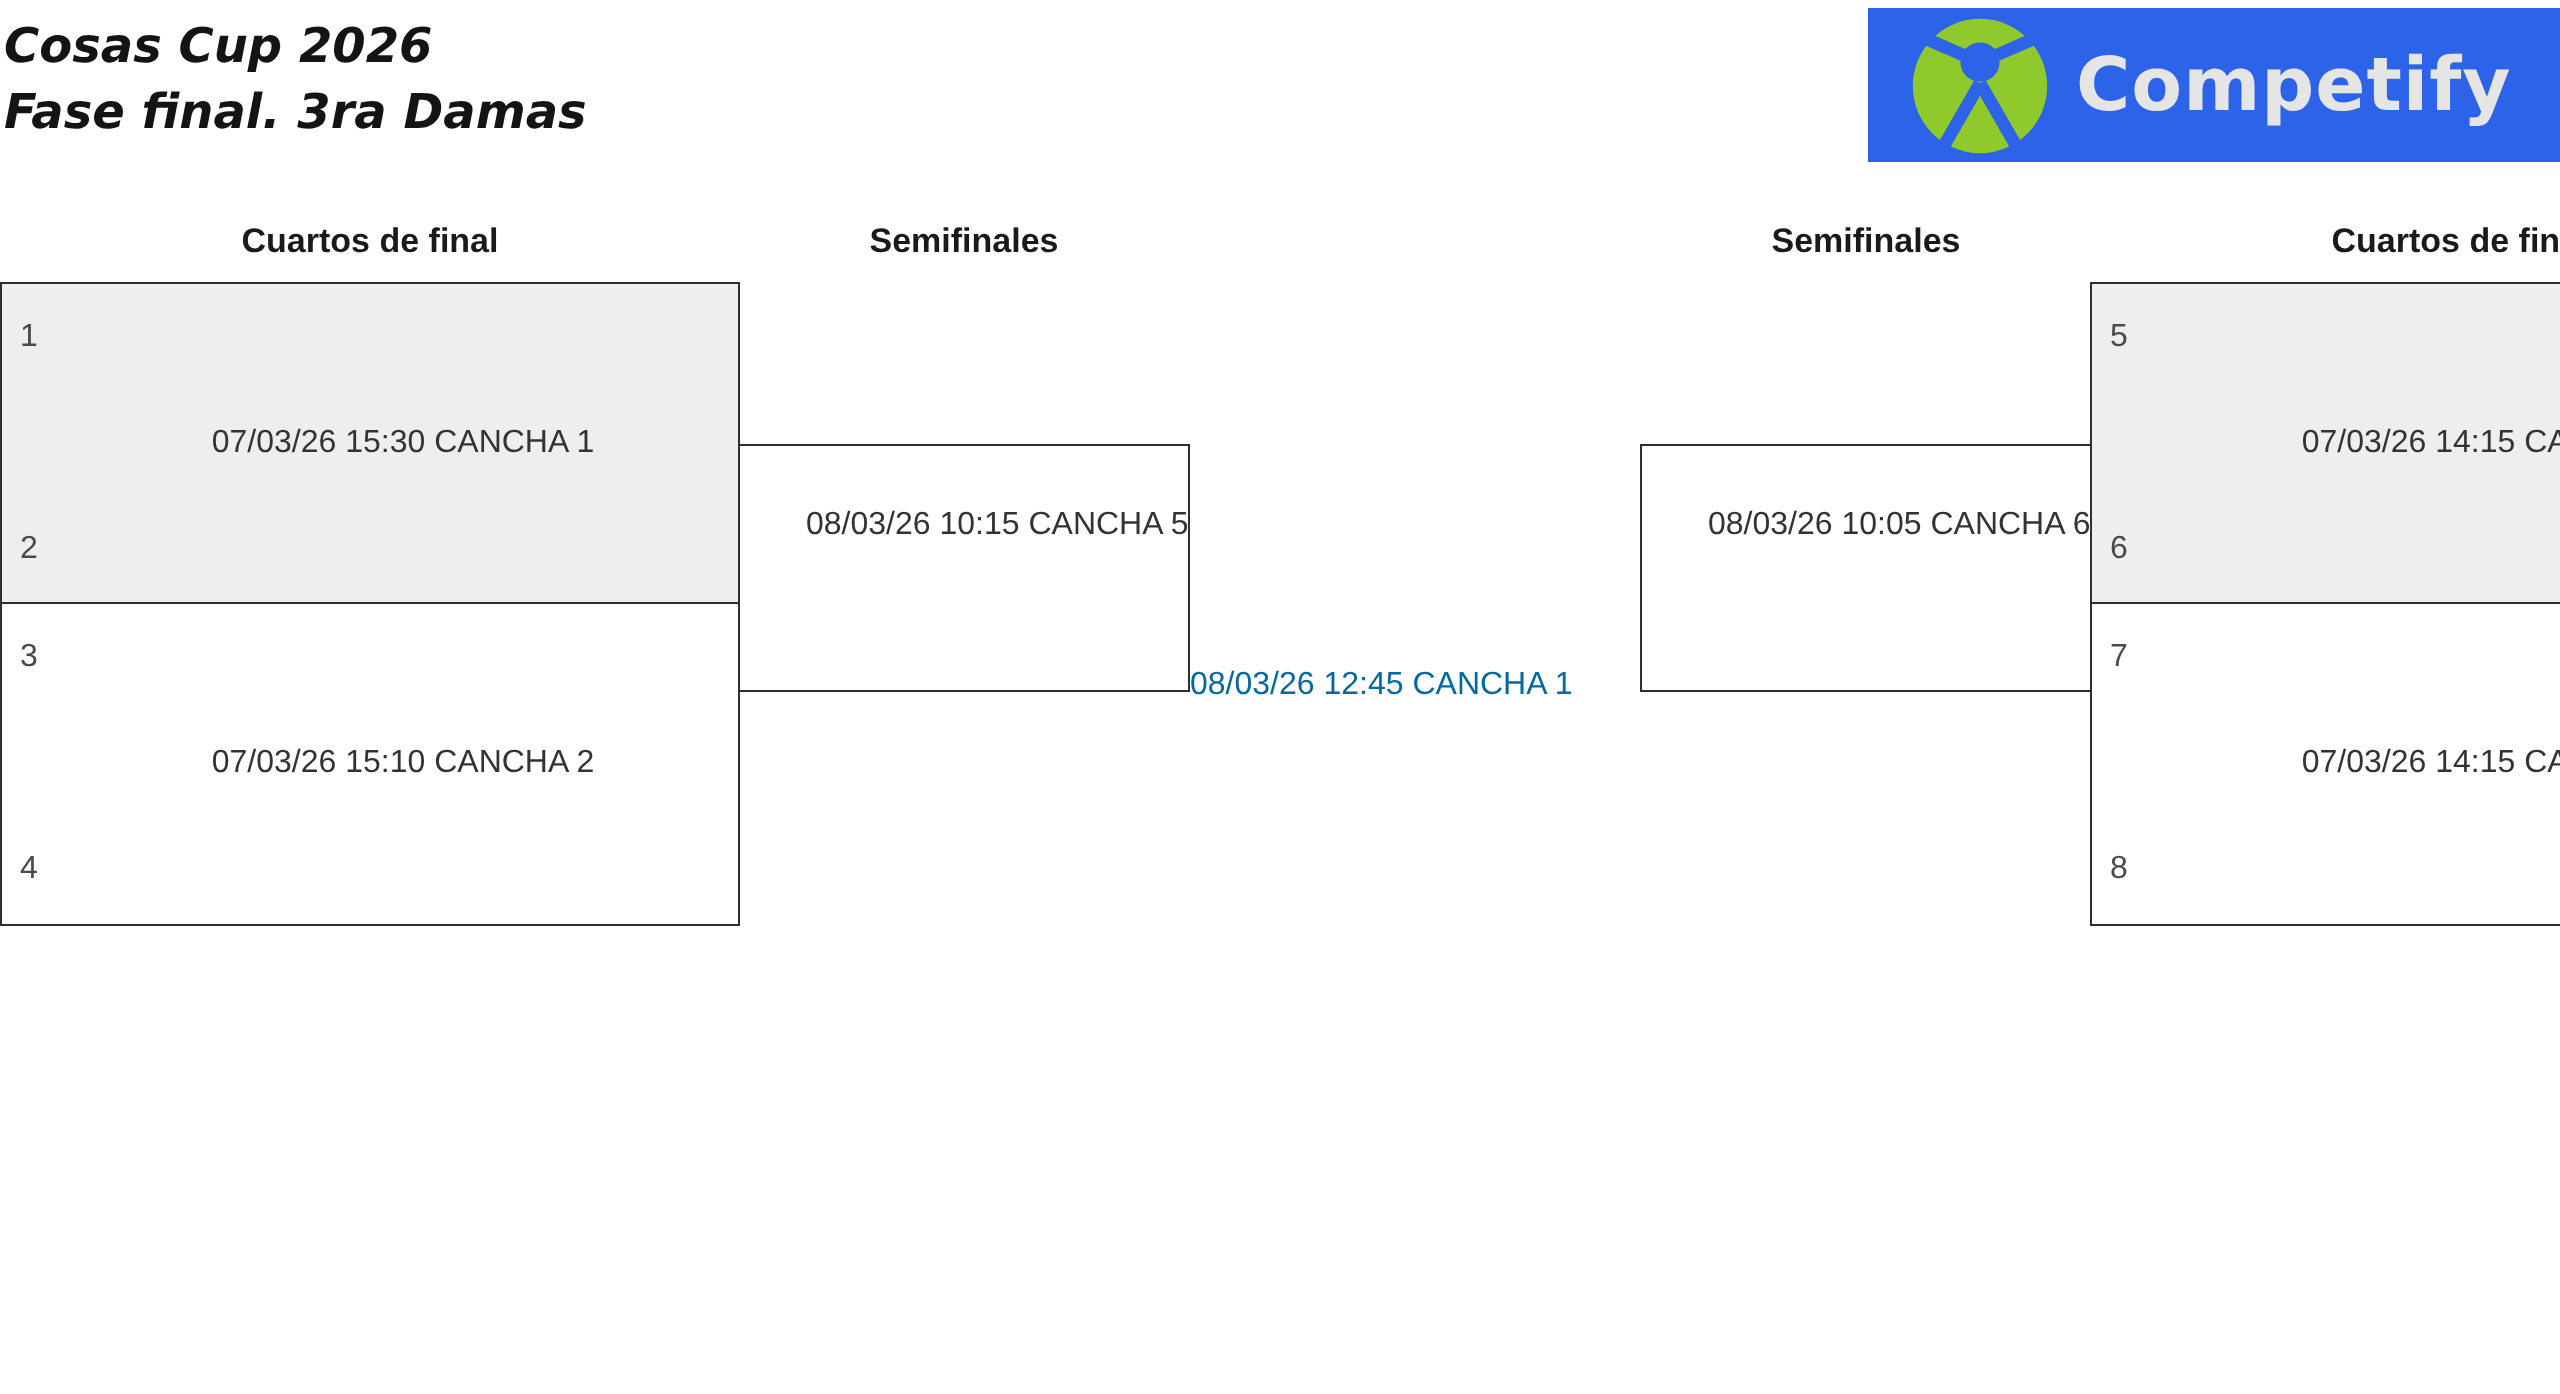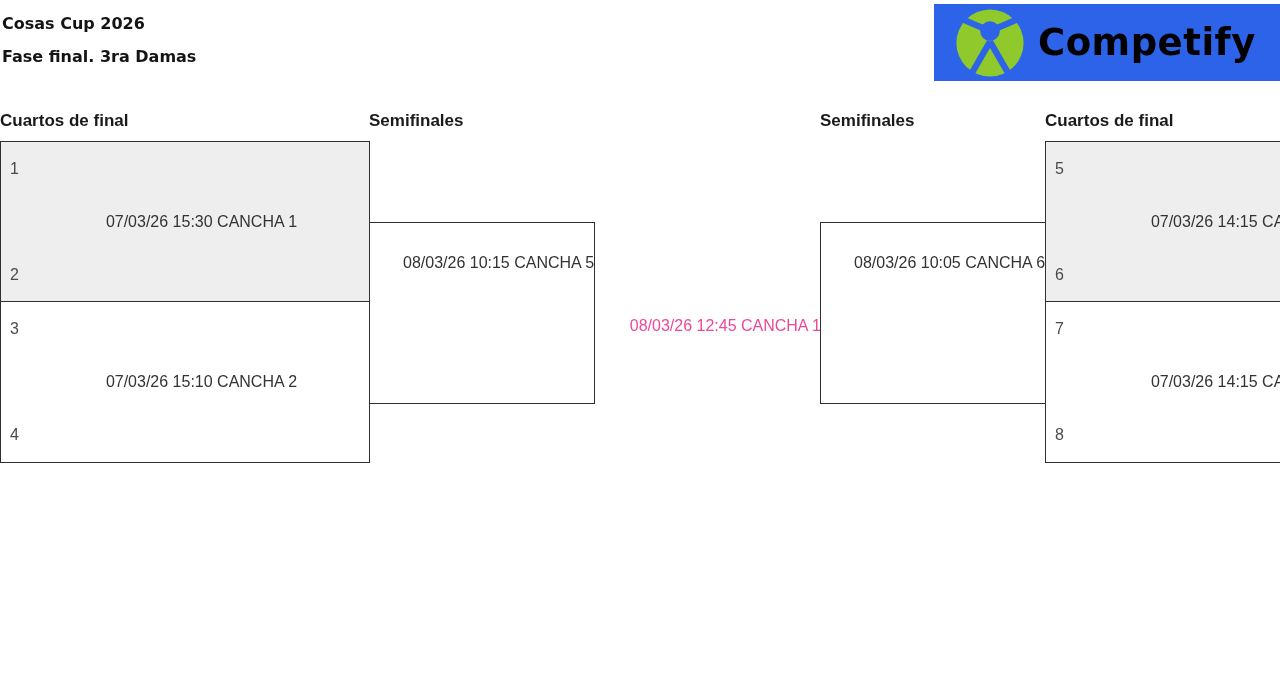--- a/index.html
+++ b/index.html
@@ -2,53 +2,53 @@
 <html><head>
 <meta charset="utf-8">
 <style>
   * { margin:0; padding:0; box-sizing:border-box; }
   html, body { width:1280px; height:697px; overflow:hidden; background:#ffffff;
     font-family:"Liberation Sans", sans-serif; }
   .stage { position:relative; width:1280px; height:697px; background:#ffffff; }
 
   
   .page-title { position:absolute; left:2px; top:7px;
-    font-family:"DejaVu Sans", sans-serif; font-weight:bold; font-size:16px;
-    line-height:33px; color:#141414; white-space:nowrap; }
+    font-family:"DejaVu Sans", sans-serif; font-weight:bold; font-size:24px;
+    line-height:33px; color:#141414; white-space:nowrap;font-style:italic; }
 
   
   .logo { position:absolute; left:934px; top:4px; width:360px; height:77px;
     background:#2D63E8; display:flex; align-items:center; }
   .logo-icon { width:70px; height:70px; margin-left:21px; flex:0 0 auto; }
-  .logo-text { color:#000000; font-family:"DejaVu Sans", sans-serif; font-weight:bold;
+  .logo-text { color:#e5e5e5; font-family:"DejaVu Sans", sans-serif; font-weight:bold;
     font-size:37px; margin-left:13px; letter-spacing:0.5px; white-space:nowrap; }
 
   
   .round-header { position:absolute; top:110px; height:21px; line-height:21px;
-    text-align:left; font-size:17px; font-weight:600; color:#1a1a1a; white-space:nowrap; }
+    text-align:center; font-size:17px; font-weight:600; color:#1a1a1a; white-space:nowrap; }
   .rh1 { left:0;      width:370px; }
   .rh2 { left:369px;  width:226px; }
   .rh3 { left:595px;  width:226px; }
   .rh4 { left:820px;  width:226px; }
   .rh5 { left:1045px; width:370px; }
 
   
   .match { position:absolute; border:1px solid #2f2f2f; background:#ffffff; }
   .match.alt { background:#eeeeee; }
   .qf { width:370px; height:161px; display:flex; flex-direction:column; }
   .qf.tall { height:162px; }
   .qf .row { flex:1 1 0; display:flex; align-items:center; padding:0 9px; }
   .qf .row.mid { justify-content:center; padding:0; }
   .seed { font-size:16px; color:#4a4a4a; }
   .sched { font-size:16px; color:#333333; white-space:nowrap;margin-left:33px; }
-  .sf { width:226px; height:182px; }
+  .sf { width:226px; height:124px; }
   .sf .sched { position:absolute; left:0; right:0; top:40px;
     transform:translateY(-50%); text-align:center; }
-  .final-label { position:absolute; left:595px; top:326px; width:226px;
-    transform:translateY(-50%); text-align:right; font-size:16px; color:#ec4899;
+  .final-label { position:absolute; left:595px; top:343px; width:226px;
+    transform:translateY(-50%); text-align:left; font-size:16px; color:#0369a1;
     white-space:nowrap; }
 
   
   .qf-lt { left:0;      top:141px; }
   .qf-lb { left:0;      top:301px; }
   .sf-l  { left:369px;  top:222px; }
   .sf-r  { left:820px;  top:222px; }
   .qf-rt { left:1045px; top:141px; }
   .qf-rb { left:1045px; top:301px; }
 </style>

